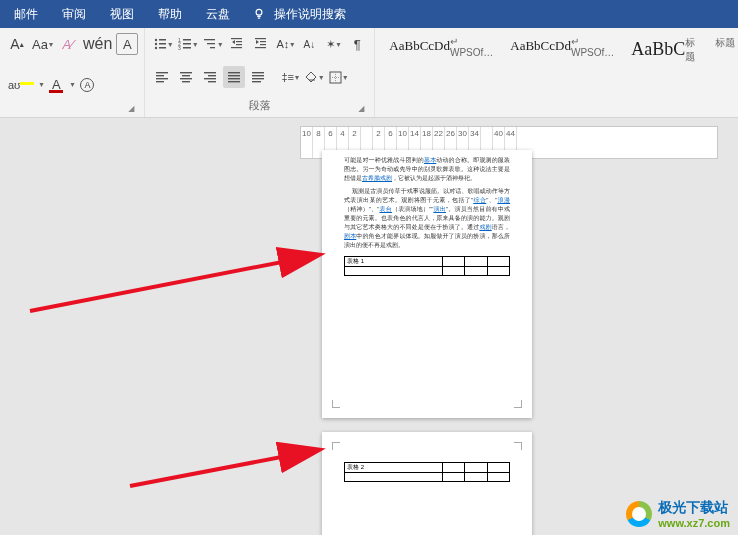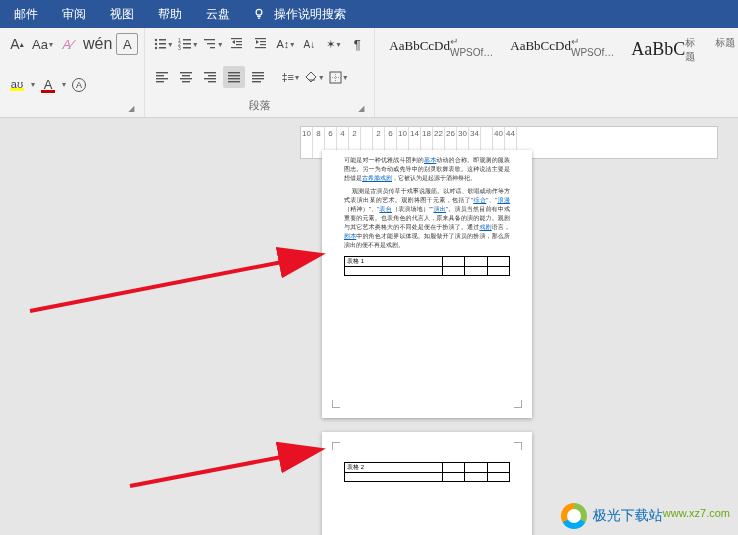--- a/index.html
+++ b/index.html
@@ -25,21 +25,21 @@
 .page2{top:314px;height:120px;padding:24px 22px}
 .body-text{font-size:6px;color:#333;line-height:1.5;text-align:justify}
 .body-text a{color:#0563c1;text-decoration:underline}
 .tbl{width:100%;border-collapse:collapse;margin-top:6px}
 .tbl td{border:1px solid #000;height:9px;font-size:6px;padding:0 2px}
 .arrow{position:absolute;pointer-events:none}
 .arrow svg{overflow:visible}
 .watermark{position:absolute;right:8px;bottom:6px;display:flex;align-items:center;gap:6px}
 .watermark .logo{width:26px;height:26px;border-radius:50%;background:conic-gradient(#8bc34a 0 120deg,#03a9f4 120deg 240deg,#ff9800 240deg 360deg);position:relative}
 .watermark .logo::after{content:"";position:absolute;inset:6px;background:#fff;border-radius:50%}
-.watermark .txt{display:flex;flex-direction:row;font-weight:normal}
+.watermark .txt{display:flex;flex-direction:column;font-weight:bold}
 .watermark .cn{font-size:14px;color:#0b6db7}
 .watermark .url{font-size:11px;color:#6aa814}
 .crop{position:absolute;width:8px;height:8px;border:1px solid #aaa}
 .sel{background:#d6d6d6!important}
 .colorbar{width:14px;height:3px;margin-top:-2px}
 </style>
 </head>
 <body>
 
 <div class="menubar">
@@ -73,21 +73,21 @@
           <span style="color:#d47db0;font-style:italic">A⁄</span>
         </div>
       <div class="ibtn">
           <span style="font-size:16px">wén</span>
         </div>
       <div class="ibtn" style="border:1px solid #999">
           <span>A</span>
         </div>
     </div>
     <div class="rrow">
-      <div class="ibtn" style="flex-direction:column">
+      <div class="ibtn" style="flex-direction:row">
           <span style="font-size:11px">aʊ</span>
           <div class="colorbar" style="background:#ffff00"></div>
         </div>
         <span class="dd">▾</span>
       <div class="ibtn" style="flex-direction:column">
           <span>A</span>
           <div class="colorbar" style="background:#c00000"></div>
         </div>
         <span class="dd">▾</span>
       <div class="ibtn">

